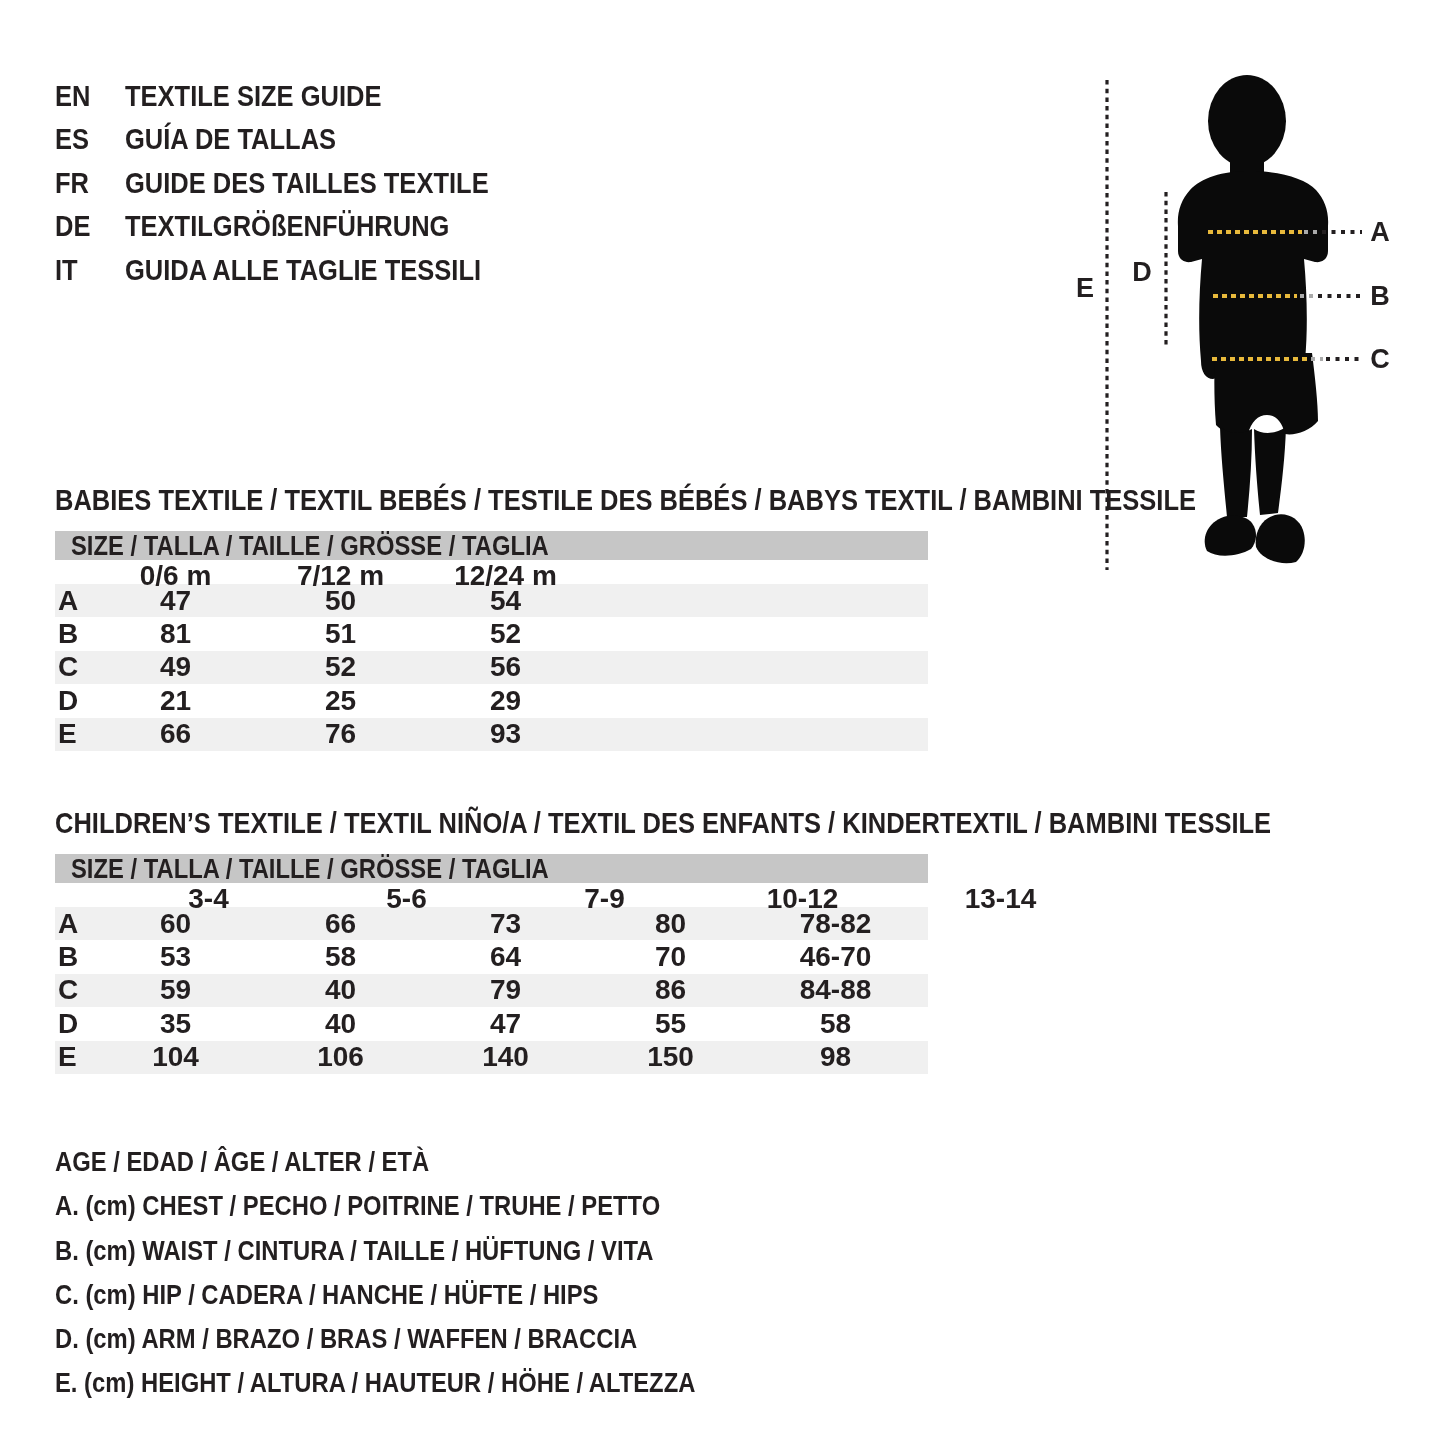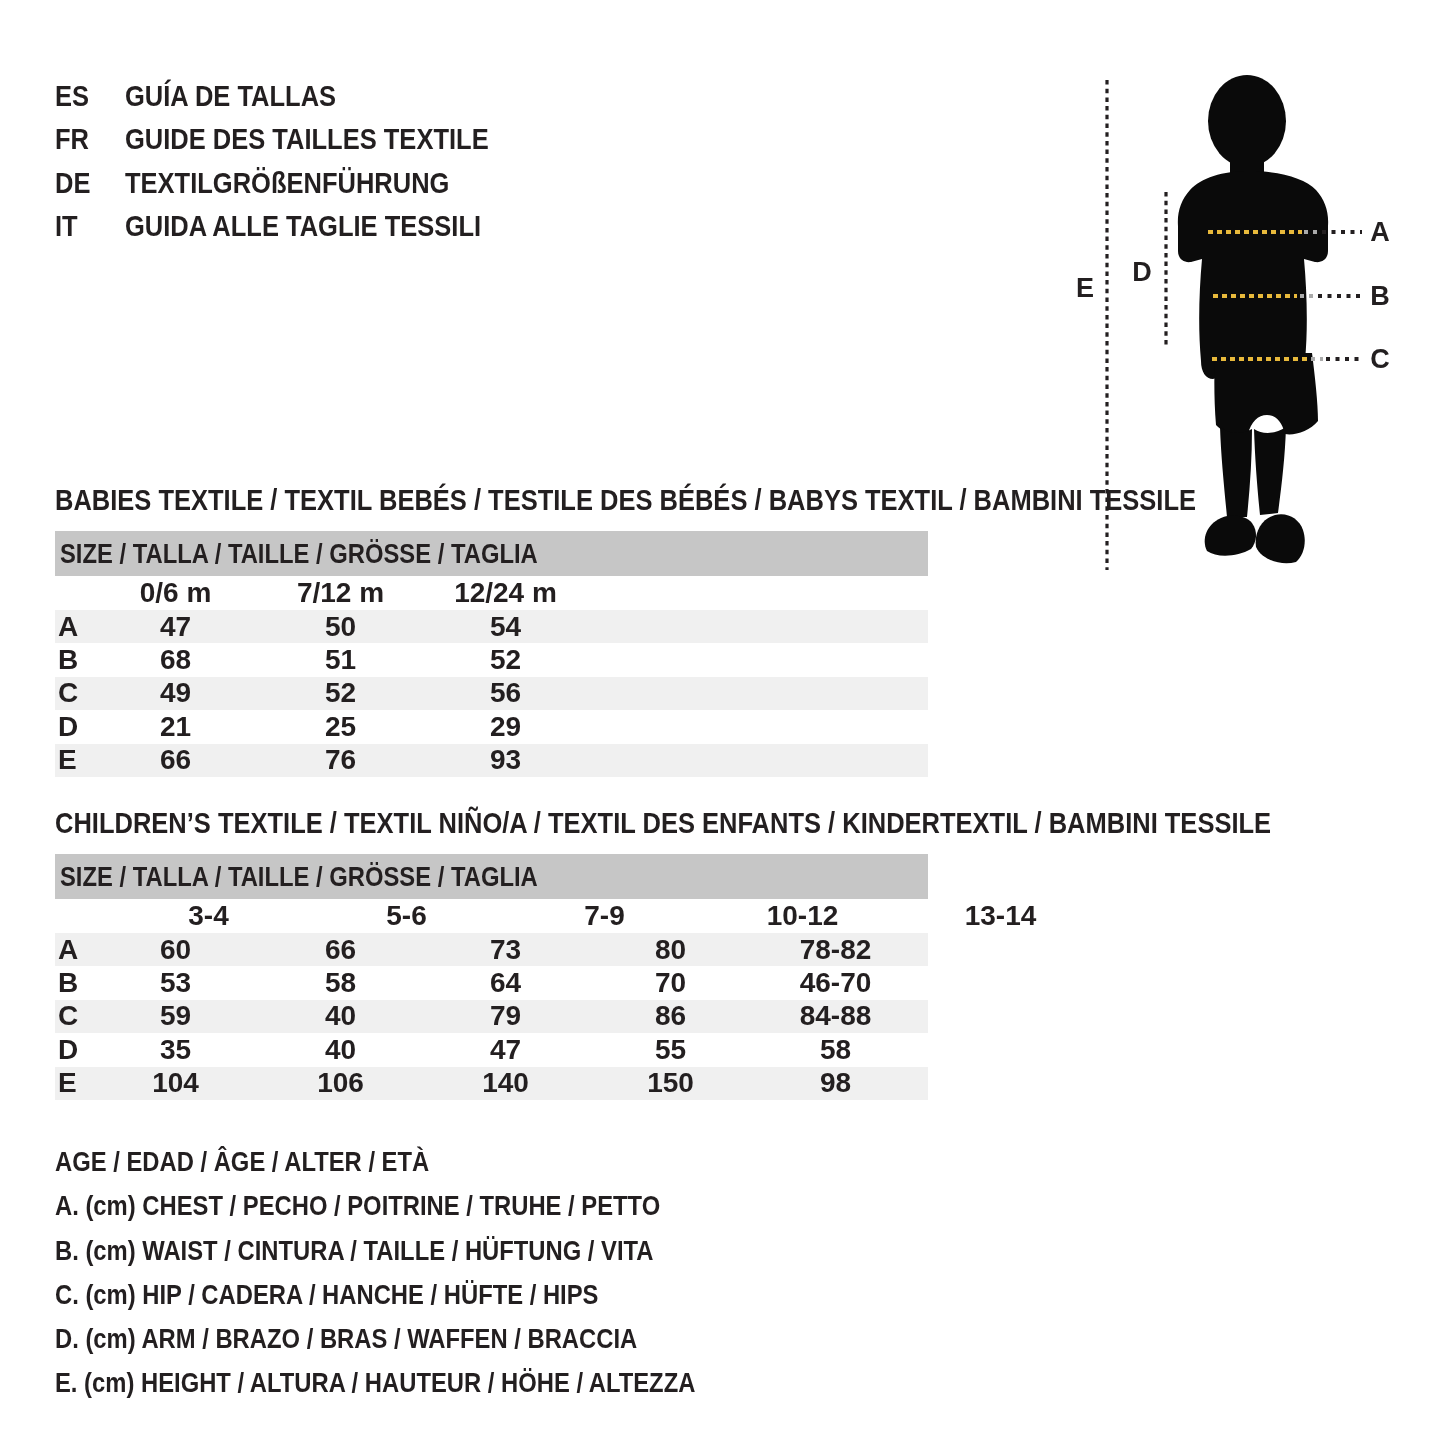--- a/index.html
+++ b/index.html
@@ -20,41 +20,45 @@
   
   .lang-block{position:absolute;left:55px;top:74px;}
   .lang-row{display:flex;height:43.5px;align-items:center;font-size:30px;}
   .lang-code{width:70px;flex:0 0 70px;}
 
   
   .section{position:absolute;left:55px;width:873px;}
   .babies-section{top:483px;}
   .children-section{top:806px;}
   .sec-title{font-size:30px;line-height:34px;height:34px;margin-bottom:14px;font-weight:700;}
-  .band{height:45px;background:var(--band);display:flex;align-items:center;padding-left:5px;font-size:28px;}
+  .band{height:29px;background:var(--band);display:flex;align-items:center;padding-left:16px;font-size:28px;}
   .trow{display:grid;align-items:center;font-size:28px;height:33.4px;}
-  .thead{height:34px;}
+  .thead{height:24px;}
   .stripe{background:var(--stripe);}
   .cell{text-align:center;}
   .cell.label{text-align:left;padding-left:3px;}
 
   
   .legend{position:absolute;left:55px;top:1146px;}
   .legend-line{height:44.3px;display:flex;align-items:flex-start;font-size:28px;}
 
   
   .diagram{position:absolute;left:1050px;top:65px;width:350px;height:520px;}
   .diagram text{font:700 27px "Liberation Sans","DejaVu Sans",sans-serif;fill:var(--text);}
 </style>
 </head>
 <body>
 
 <div class="page">
 
   <section class="lang-block" id="lang-block">
+      <div class="lang-row">
+        <span class="lang-code cond">EN</span>
+        <span class="cond">TEXTILE SIZE GUIDE</span>
+      </div>
       <div class="lang-row">
         <span class="lang-code cond">ES</span>
         <span class="cond">GUÍA DE TALLAS</span>
       </div>
       <div class="lang-row">
         <span class="lang-code cond">FR</span>
         <span class="cond">GUIDE DES TAILLES TEXTILE</span>
       </div>
       <div class="lang-row">
         <span class="lang-code cond">DE</span>
@@ -121,21 +125,21 @@
           <span class="cell">12/24 m</span>
         </div>
         <div class="trow stripe" style="grid-template-columns: 38px repeat(3, 165px) 1fr;">
           <span class="cell label">A</span>
           <span class="cell">47</span>
           <span class="cell">50</span>
           <span class="cell">54</span>
         </div>
         <div class="trow" style="grid-template-columns: 38px repeat(3, 165px) 1fr;">
           <span class="cell label">B</span>
-          <span class="cell">68</span>
+          <span class="cell">81</span>
           <span class="cell">51</span>
           <span class="cell">52</span>
         </div>
         <div class="trow stripe" style="grid-template-columns: 38px repeat(3, 165px) 1fr;">
           <span class="cell label">C</span>
           <span class="cell">49</span>
           <span class="cell">52</span>
           <span class="cell">56</span>
         </div>
         <div class="trow" style="grid-template-columns: 38px repeat(3, 165px) 1fr;">

